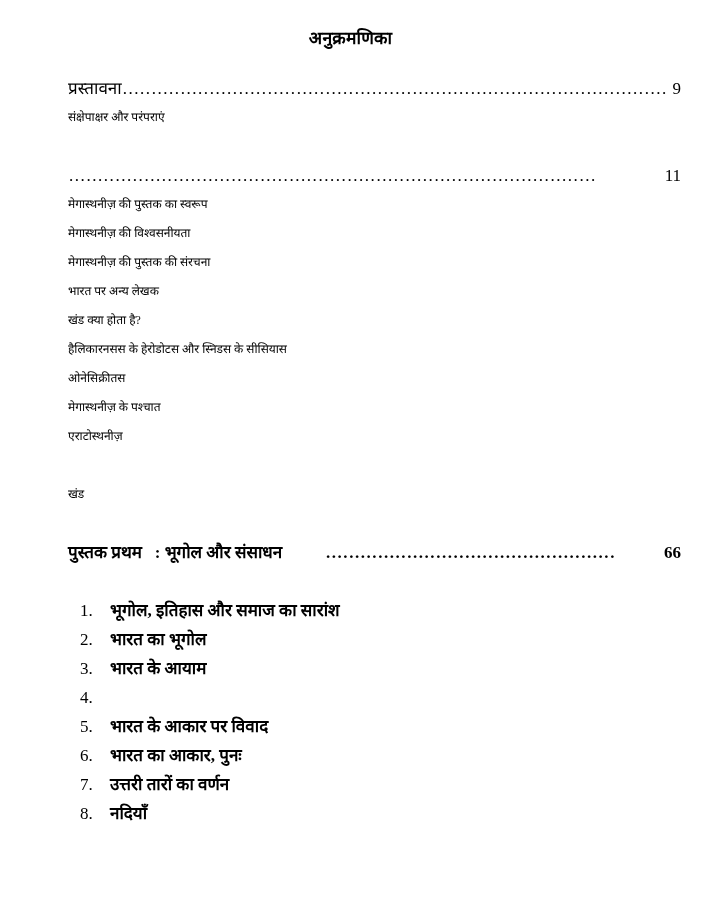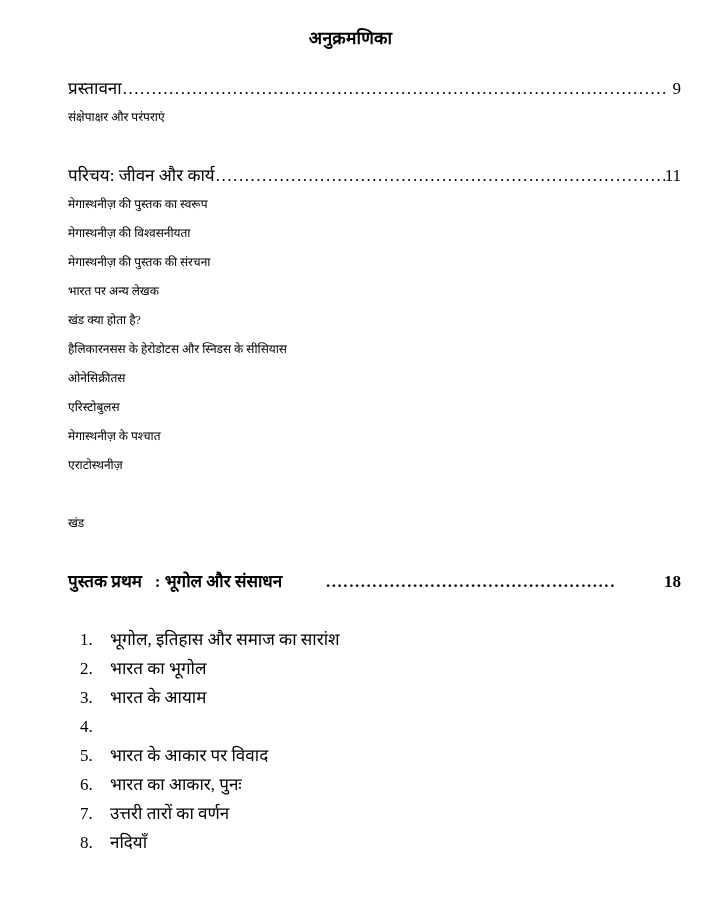--- a/index.html
+++ b/index.html
@@ -89,20 +89,21 @@
     padding-left: 12px;
   }
   .num-marker {
     flex: 0 0 auto;
     white-space: pre;
     min-width: 30px;
   }
   .num-text {
     flex: 0 1 auto;
     white-space: pre;
+    font-weight: bold;
   }
 </style>
 </head>
 <body>
 
 <div class="page">
 
   <div class="doc-title">अनुक्रमणिका</div>
 
   <div class="body-block">
@@ -111,46 +112,44 @@
       <span class="leader-label">प्रस्तावना</span>
       <span class="leader-dots">..........................................................................................................</span>
       <span class="leader-page"> 9</span>
     </div>
 
     <div class="entry">संक्षेपाक्षर और परंपराएं</div>
 
     <div class="spacer"></div>
 
     <div class="leader-line">
-      <span class="leader-label">परिचय: जीवन और कार्य</span>
       <span class="leader-dots">...........................................................................................</span>
       <span class="leader-page">11</span>
     </div>
 
     <div class="entry">मेगास्थनीज़ की पुस्तक का स्वरूप</div>
     <div class="entry">मेगास्थनीज़ की विश्वसनीयता</div>
     <div class="entry">मेगास्थनीज़ की पुस्तक की संरचना</div>
     <div class="entry">भारत पर अन्य लेखक</div>
     <div class="entry">खंड क्या होता है?</div>
     <div class="entry">हैलिकारनसस के हेरोडोटस और स्निडस के सीसियास</div>
     <div class="entry">ओनेसिक्रीतस</div>
-    <div class="entry">एरिस्टोबुलस</div>
     <div class="entry">मेगास्थनीज़ के पश्चात</div>
     <div class="entry">एराटोस्थनीज़</div>
 
     <div class="spacer"></div>
 
     <div class="entry">खंड</div>
 
     <div class="spacer"></div>
 
     <div class="leader-line bold">
       <span class="leader-label">पुस्तक प्रथम   : भूगोल और संसाधन</span>
       <span class="leader-dots">..................................................</span>
-      <span class="leader-page"> 18</span>
+      <span class="leader-page"> 66</span>
     </div>
 
     <div class="spacer"></div>
 
     <ol class="num-list">
       <li class="num-item">
         <span class="num-marker">1.</span>
         <span class="num-text">भूगोल, इतिहास और समाज का सारांश</span>
       </li>
       <li class="num-item">

